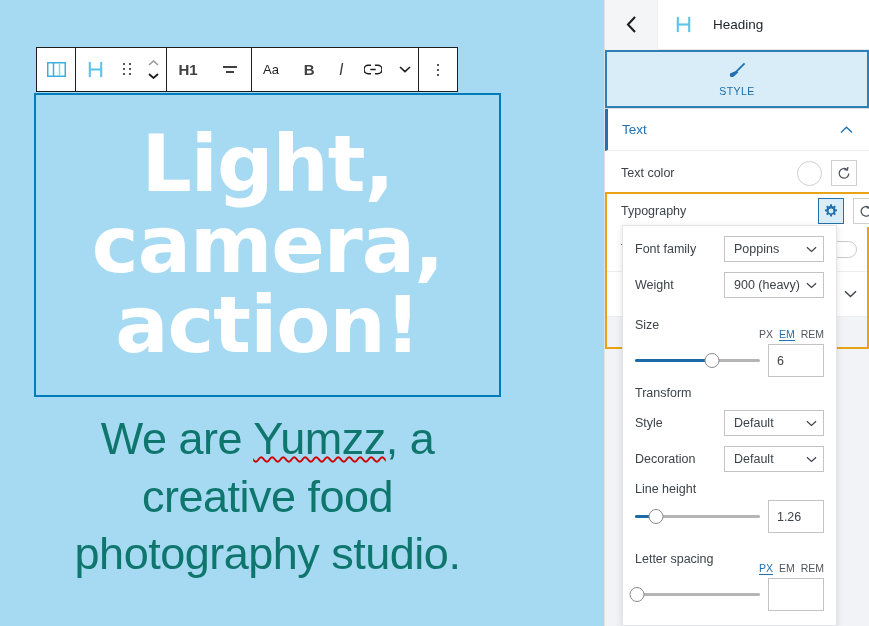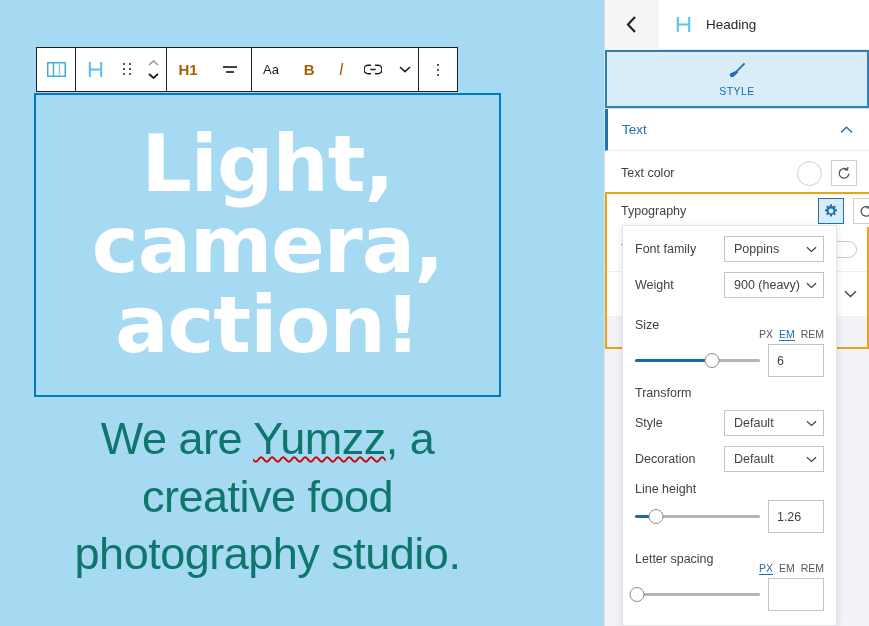--- a/index.html
+++ b/index.html
@@ -52,21 +52,21 @@
     border: none;
     cursor: pointer;
     color: #1e1e1e;
   }
   .tb-btn.wide { width: 42px; }
   .tb-btn.narrow { width: 26px; }
   .tb-label {
     font-size: 15px;
     font-weight: bold;
     letter-spacing: -0.2px;
-    color: #a16207;
+    color: #404040;
   }
   .tb-label.thin { font-weight: normal; font-style: italic; font-size: 16px; }
   .tb-aa { font-size: 13px; color: #1e1e1e; }
 
   
   .dots6 {
     display: grid;
     grid-template-columns: 3px 3px;
     grid-template-rows: 3px 3px 3px;
     gap: 2px 3px;
@@ -143,21 +143,21 @@
     border-bottom: 1px solid #e6e6e6;
   }
   .back-cell {
     width: 53px; height: 50px;
     background: #f4f5f7;
     display: flex; align-items: center; justify-content: center;
     cursor: pointer;
     border-right: 1px solid #f0f0f0;
   }
   .panel-title-wrap {
-    display: flex; align-items: center; gap: 13px;
+    display: flex; align-items: center; gap: 20px;
     padding-left: 16px;
   }
   .panel-title {
     font-size: 13.5px;
     color: #1d2327;
   }
 
   .tabs {
     display: flex;
     height: 59px;

